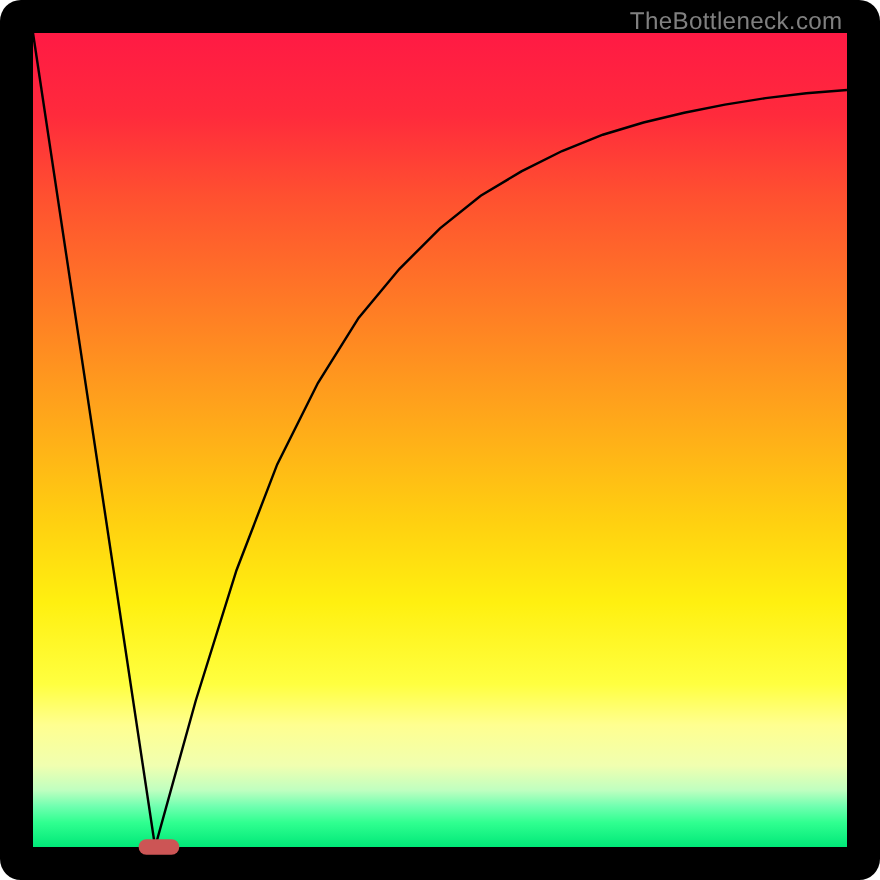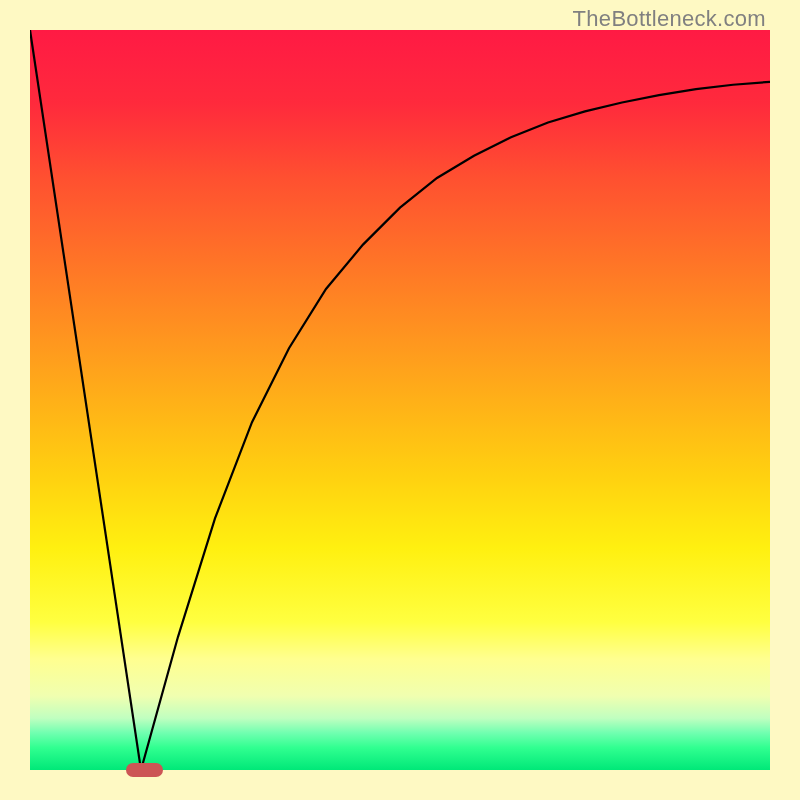--- a/index.html
+++ b/index.html
@@ -1,17 +1,17 @@
 <!DOCTYPE html>
 <html><head>
 <meta charset="utf-8">
 <style>
   * { margin: 0; padding: 0; box-sizing: border-box; }
   body { width: 800px; height: 800px; overflow: hidden; font-family: Arial, sans-serif; }
-  .container { position: relative; width: 800px; height: 800px; background: #fef9c3; }
+  .container { position: relative; width: 800px; height: 800px; background: #000000; border-radius: 19px; }
   .plot-area {
     position: absolute;
     left: 30px;
     top: 30px;
     width: 740px;
     height: 740px;
     background: linear-gradient(to bottom,
       #ff1a44 0%,
       #ff2a3c 10%,
       #ff5030 20%,

